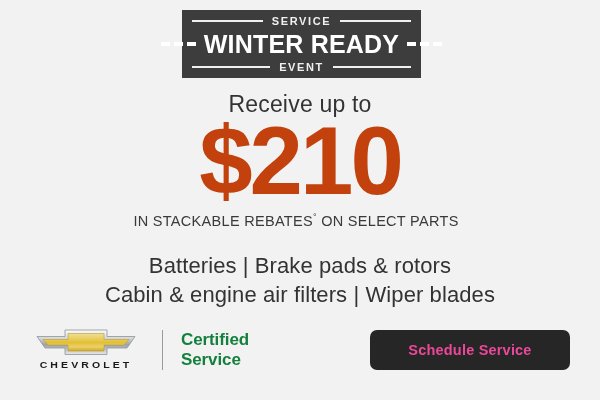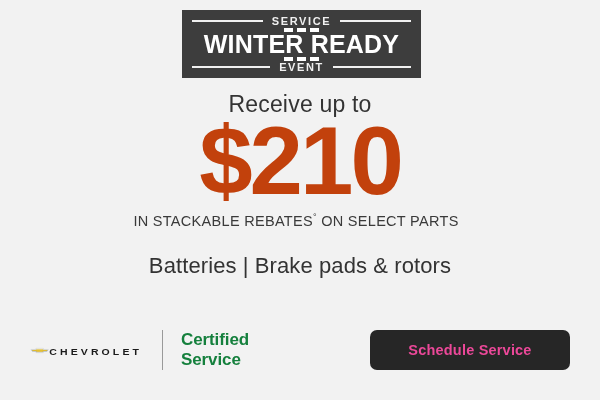--- a/index.html
+++ b/index.html
@@ -59,21 +59,20 @@
     white-space: nowrap;
   }
 
   .badge-main {
     display: flex;
     align-items: center;
     justify-content: center;
     height: 30px;
     padding: 0 6px;
     box-sizing: border-box;
-    flex-direction: column;
   }
   .badge-title {
     color: #ffffff;
     font-size: 25px;
     font-weight: 700;
     letter-spacing: 0.2px;
     line-height: 1;
     white-space: nowrap;
     padding: 0 8px;
   }
@@ -160,20 +159,21 @@
     position: absolute;
     left: 0;
     top: 0;
     display: flex;
     align-items: center;
     height: 56px;
   }
 
   .chev-mark {
     display: flex;
+    flex-direction: column;
     align-items: center;
     width: 112px;
   }
   .bowtie-svg { display: block; }
   .chev-word {
     margin-top: 4px;
     font-size: 10.5px;
     font-weight: 700;
     color: #1a1a1a;
     letter-spacing: 3.1px;
@@ -253,20 +253,21 @@
   </div>
 
   <div class="receive">Receive up to</div>
 
   <div class="amount">$210</div>
 
   <div class="rebates"><span>IN STACKABLE REBATES</span><sup>°</sup><span> ON SELECT PARTS</span></div>
 
   <div class="products">
     <div>Batteries | Brake pads &amp; rotors</div>
+    <div>Cabin &amp; engine air filters | Wiper blades</div>
   </div>
 
   <div class="footer">
 
     <div class="brand-lockup">
 
       <div class="chev-mark">
         <svg class="bowtie-svg" width="108" height="27" viewBox="0 0 216 54">
           <defs>
             <linearGradient id="goldGrad" x1="0" y1="0" x2="0" y2="1">

